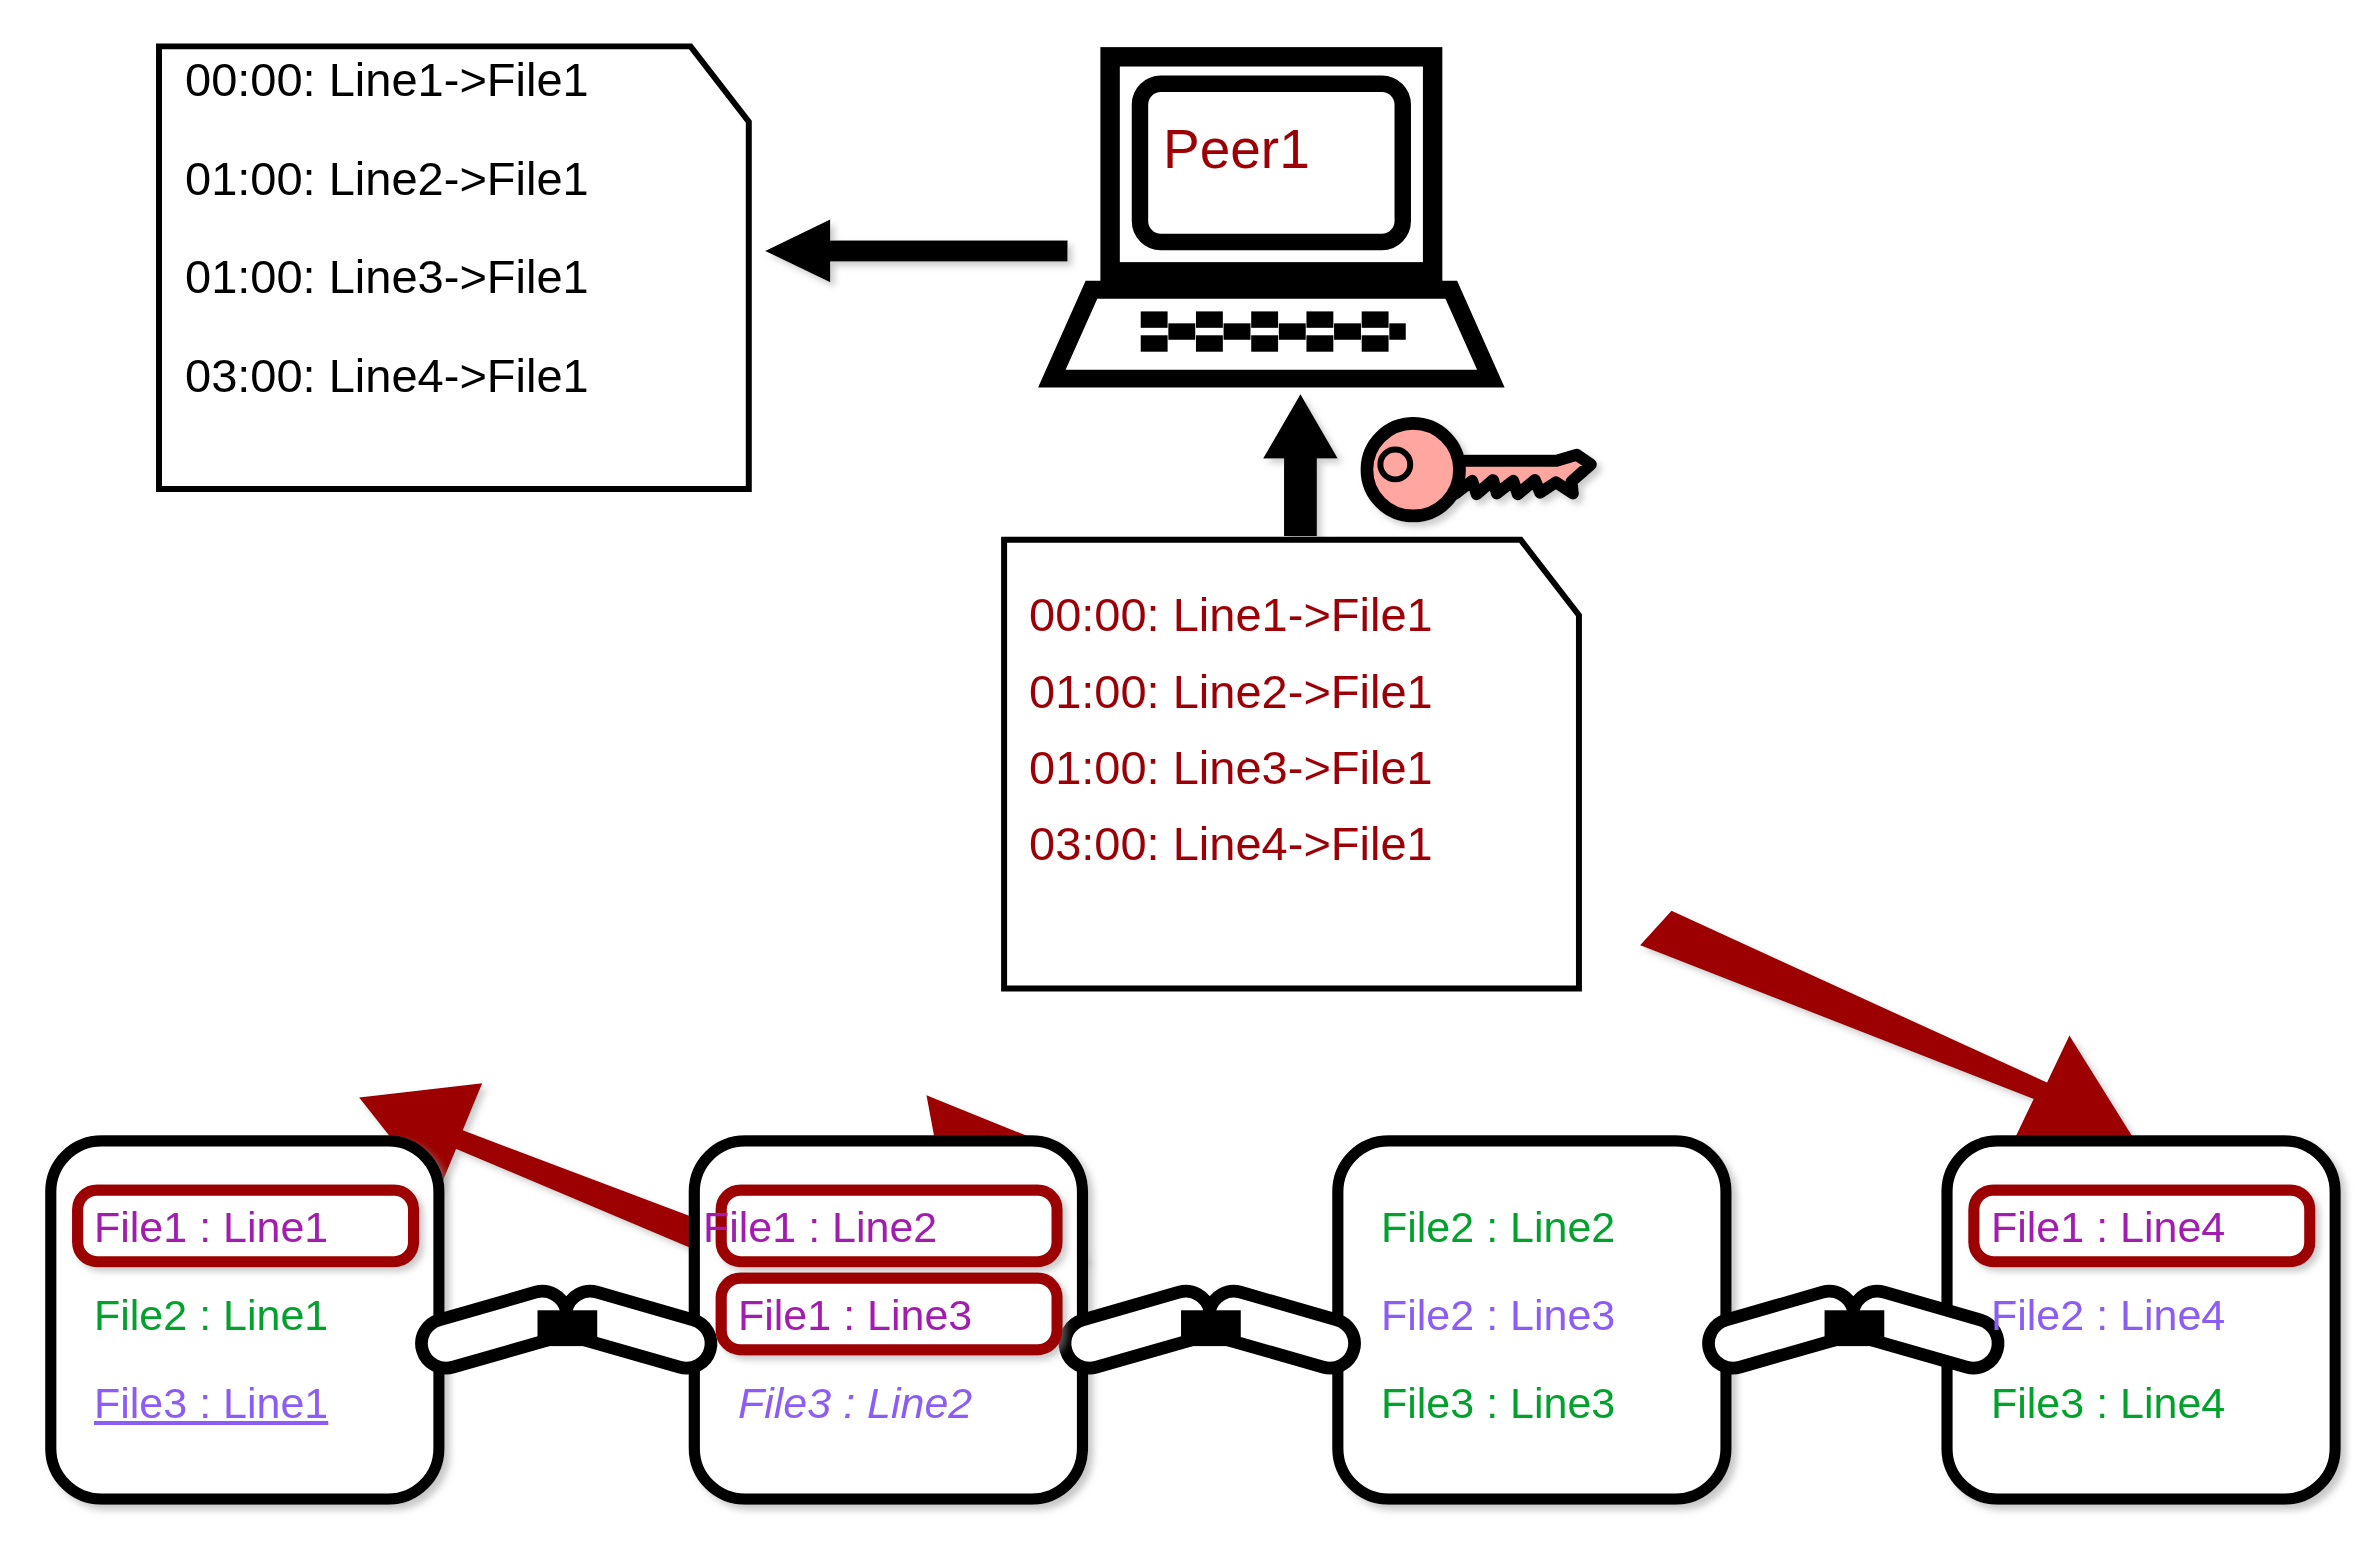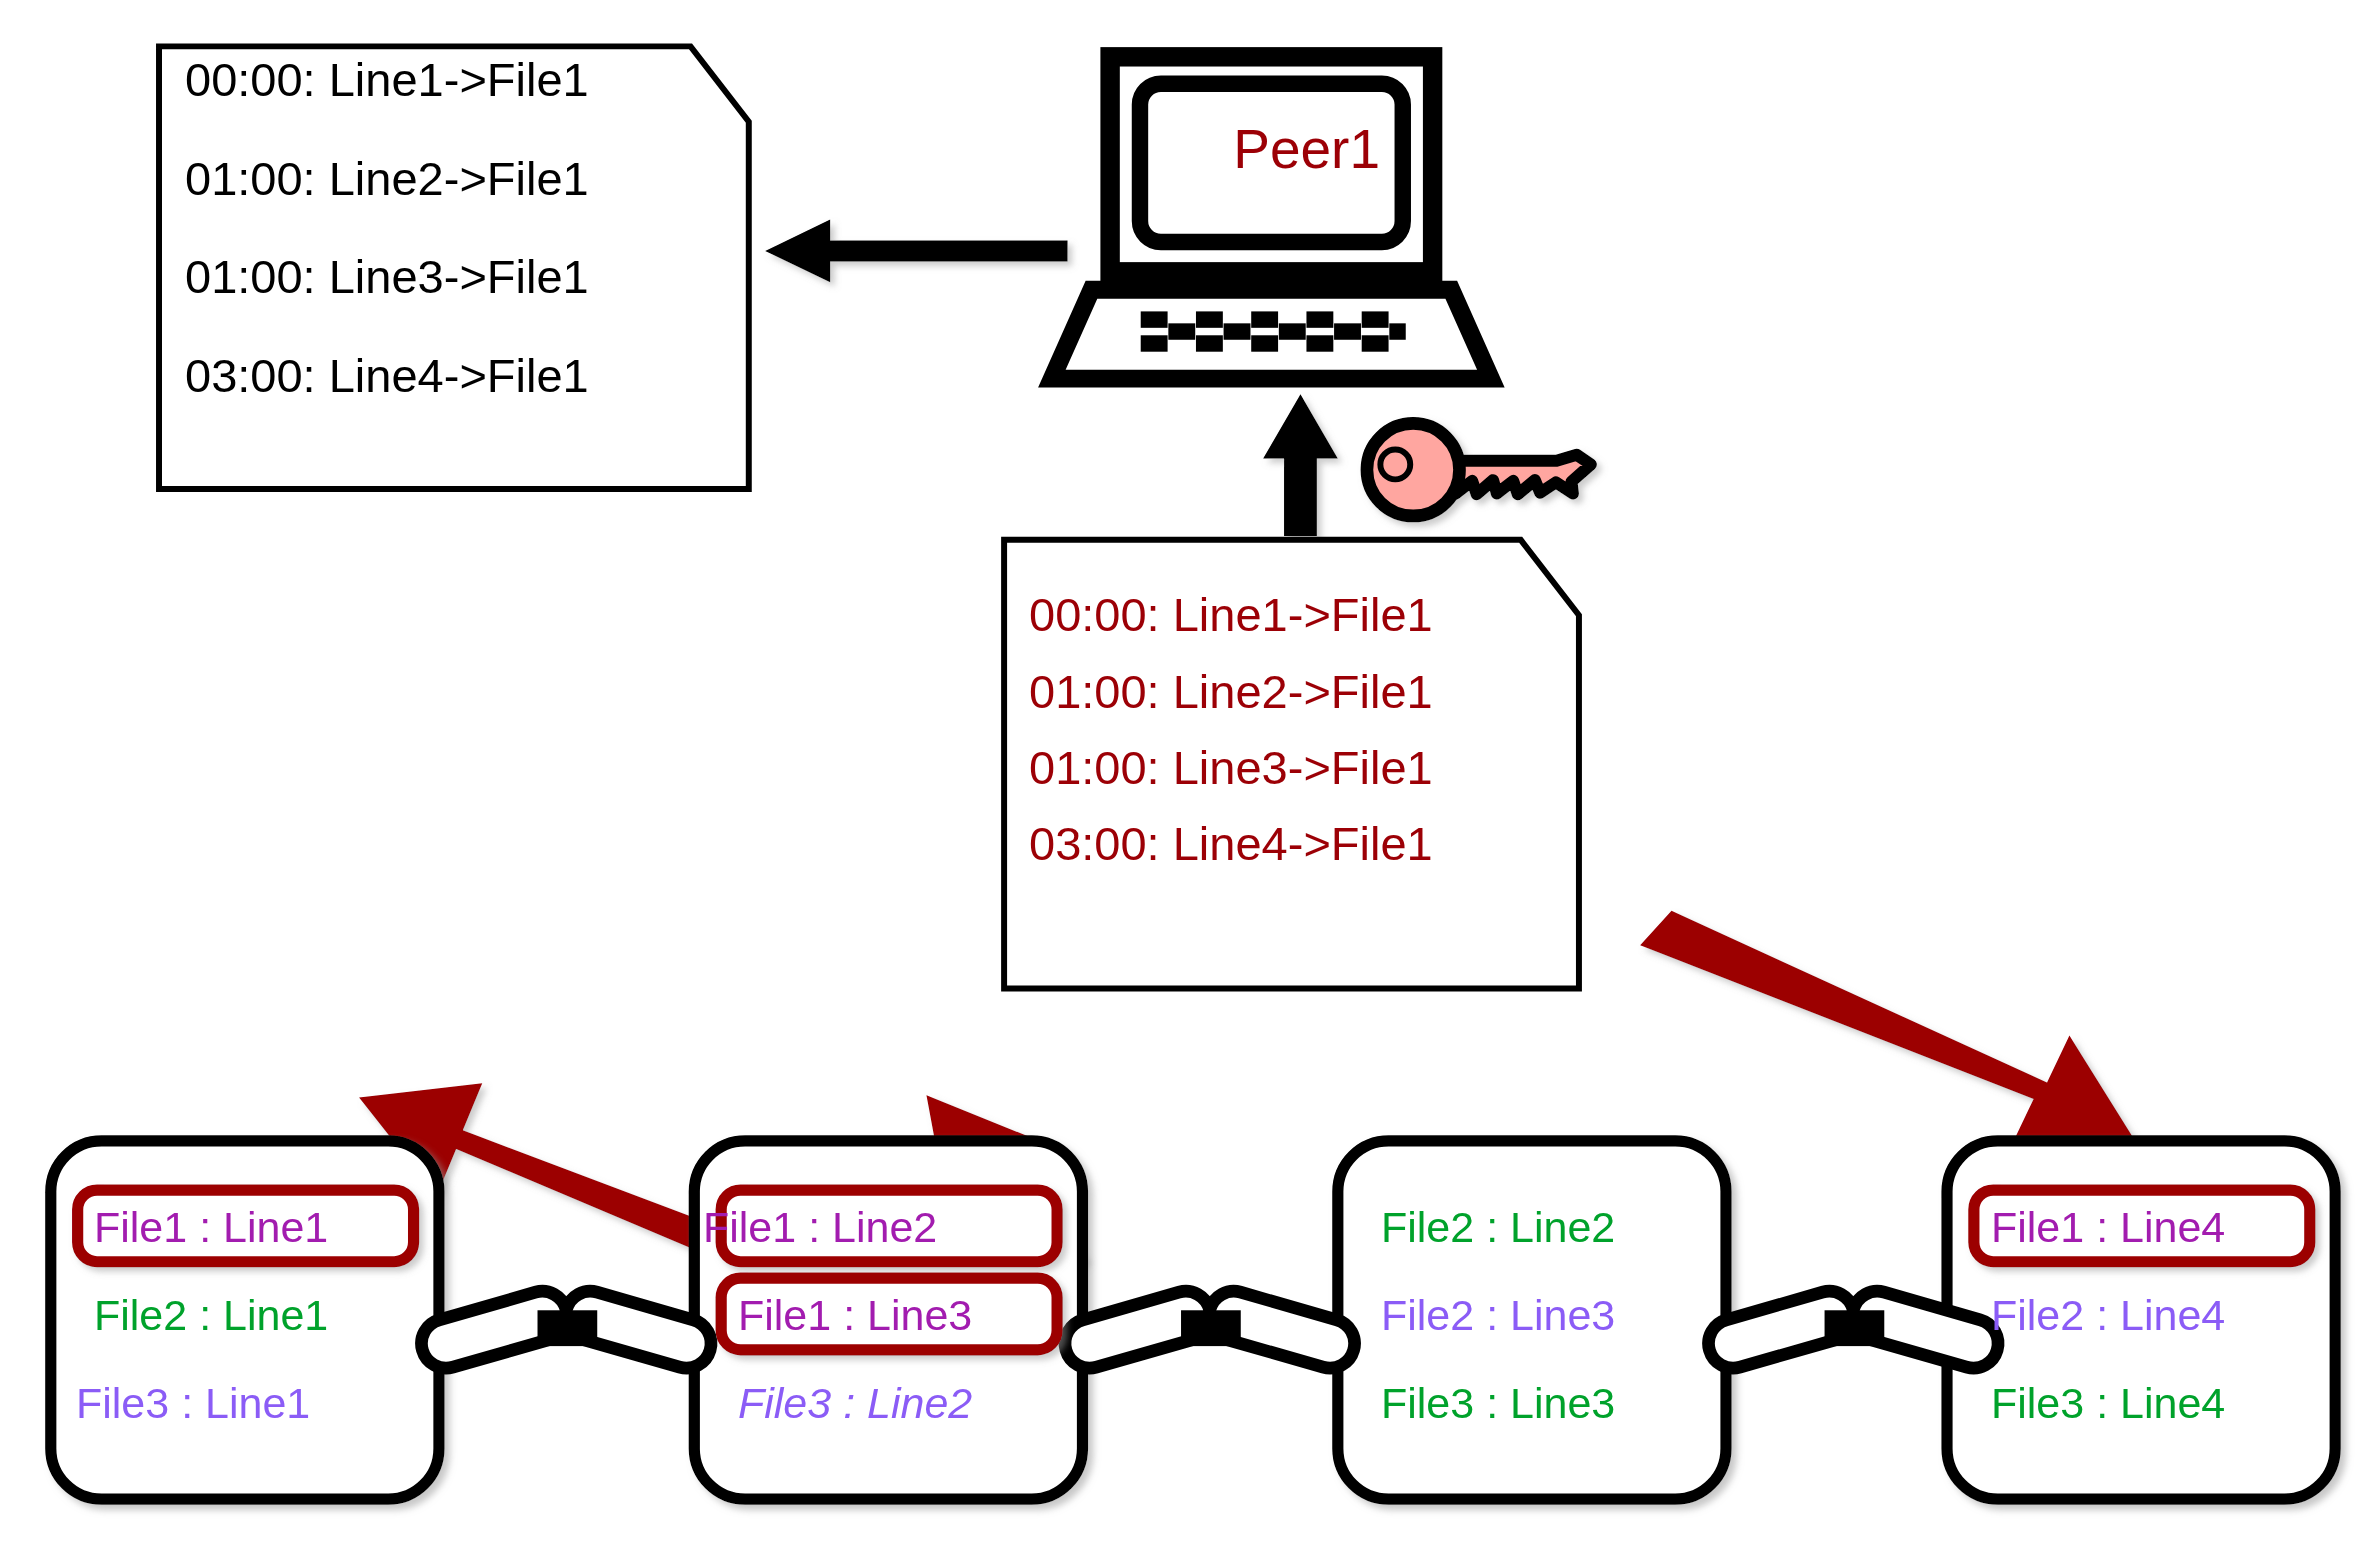--- a/index.html
+++ b/index.html
@@ -201,30 +201,30 @@
       <rect x="2644" y="1594" width="450" height="96" rx="26" ry="26" fill="#ffffff" stroke="#9C0006" stroke-width="15" filter="url(#softshadow2)"></rect>
     </g>
 
   </svg>
 
   <div class="doc-text doc-black" style="left:185px; top:56px;">00:00: Line1-&gt;File1</div>
   <div class="doc-text doc-black" style="left:185px; top:155px;">01:00: Line2-&gt;File1</div>
   <div class="doc-text doc-black" style="left:185px; top:253px;">01:00: Line3-&gt;File1</div>
   <div class="doc-text doc-black" style="left:185px; top:352px;">03:00: Line4-&gt;File1</div>
 
-  <div class="peer-label" style="left:1163px; top:122px; width:217px; text-align:right;">Peer1</div>
+  <div class="peer-label" style="left:1163px; top:122px; width:217px; text-align:left;">Peer1</div>
 
   <div class="doc-text doc-red" style="left:1029px; top:591px;">00:00: Line1-&gt;File1</div>
   <div class="doc-text doc-red" style="left:1029px; top:668px;">01:00: Line2-&gt;File1</div>
   <div class="doc-text doc-red" style="left:1029px; top:744px;">01:00: Line3-&gt;File1</div>
   <div class="doc-text doc-red" style="left:1029px; top:820px;">03:00: Line4-&gt;File1</div>
 
   <div class="blk-text c-red" style="left:94px; top:1206px;">File1 : Line1</div>
   <div class="blk-text c-green" style="left:94px; top:1294px;">File2 : Line1</div>
-  <div class="blk-text c-blue" style="left:76px; top:1382px;">File3 : Line1</div>
+  <div class="blk-text c-blue" style="left:94px; top:1382px;text-decoration:underline;">File3 : Line1</div>
 
   <div class="blk-text c-red" style="left:703px; top:1206px;">File1 : Line2</div>
   <div class="blk-text c-red" style="left:738px; top:1294px;">File1 : Line3</div>
   <div class="blk-text c-blue" style="left:738px; top:1382px;font-style:italic;">File3 : Line2</div>
 
   <div class="blk-text c-green" style="left:1381px; top:1206px;">File2 : Line2</div>
   <div class="blk-text c-blue" style="left:1381px; top:1294px;">File2 : Line3</div>
   <div class="blk-text c-green" style="left:1381px; top:1382px;">File3 : Line3</div>
 
   <div class="blk-text c-red" style="left:1991px; top:1206px;">File1 : Line4</div>

